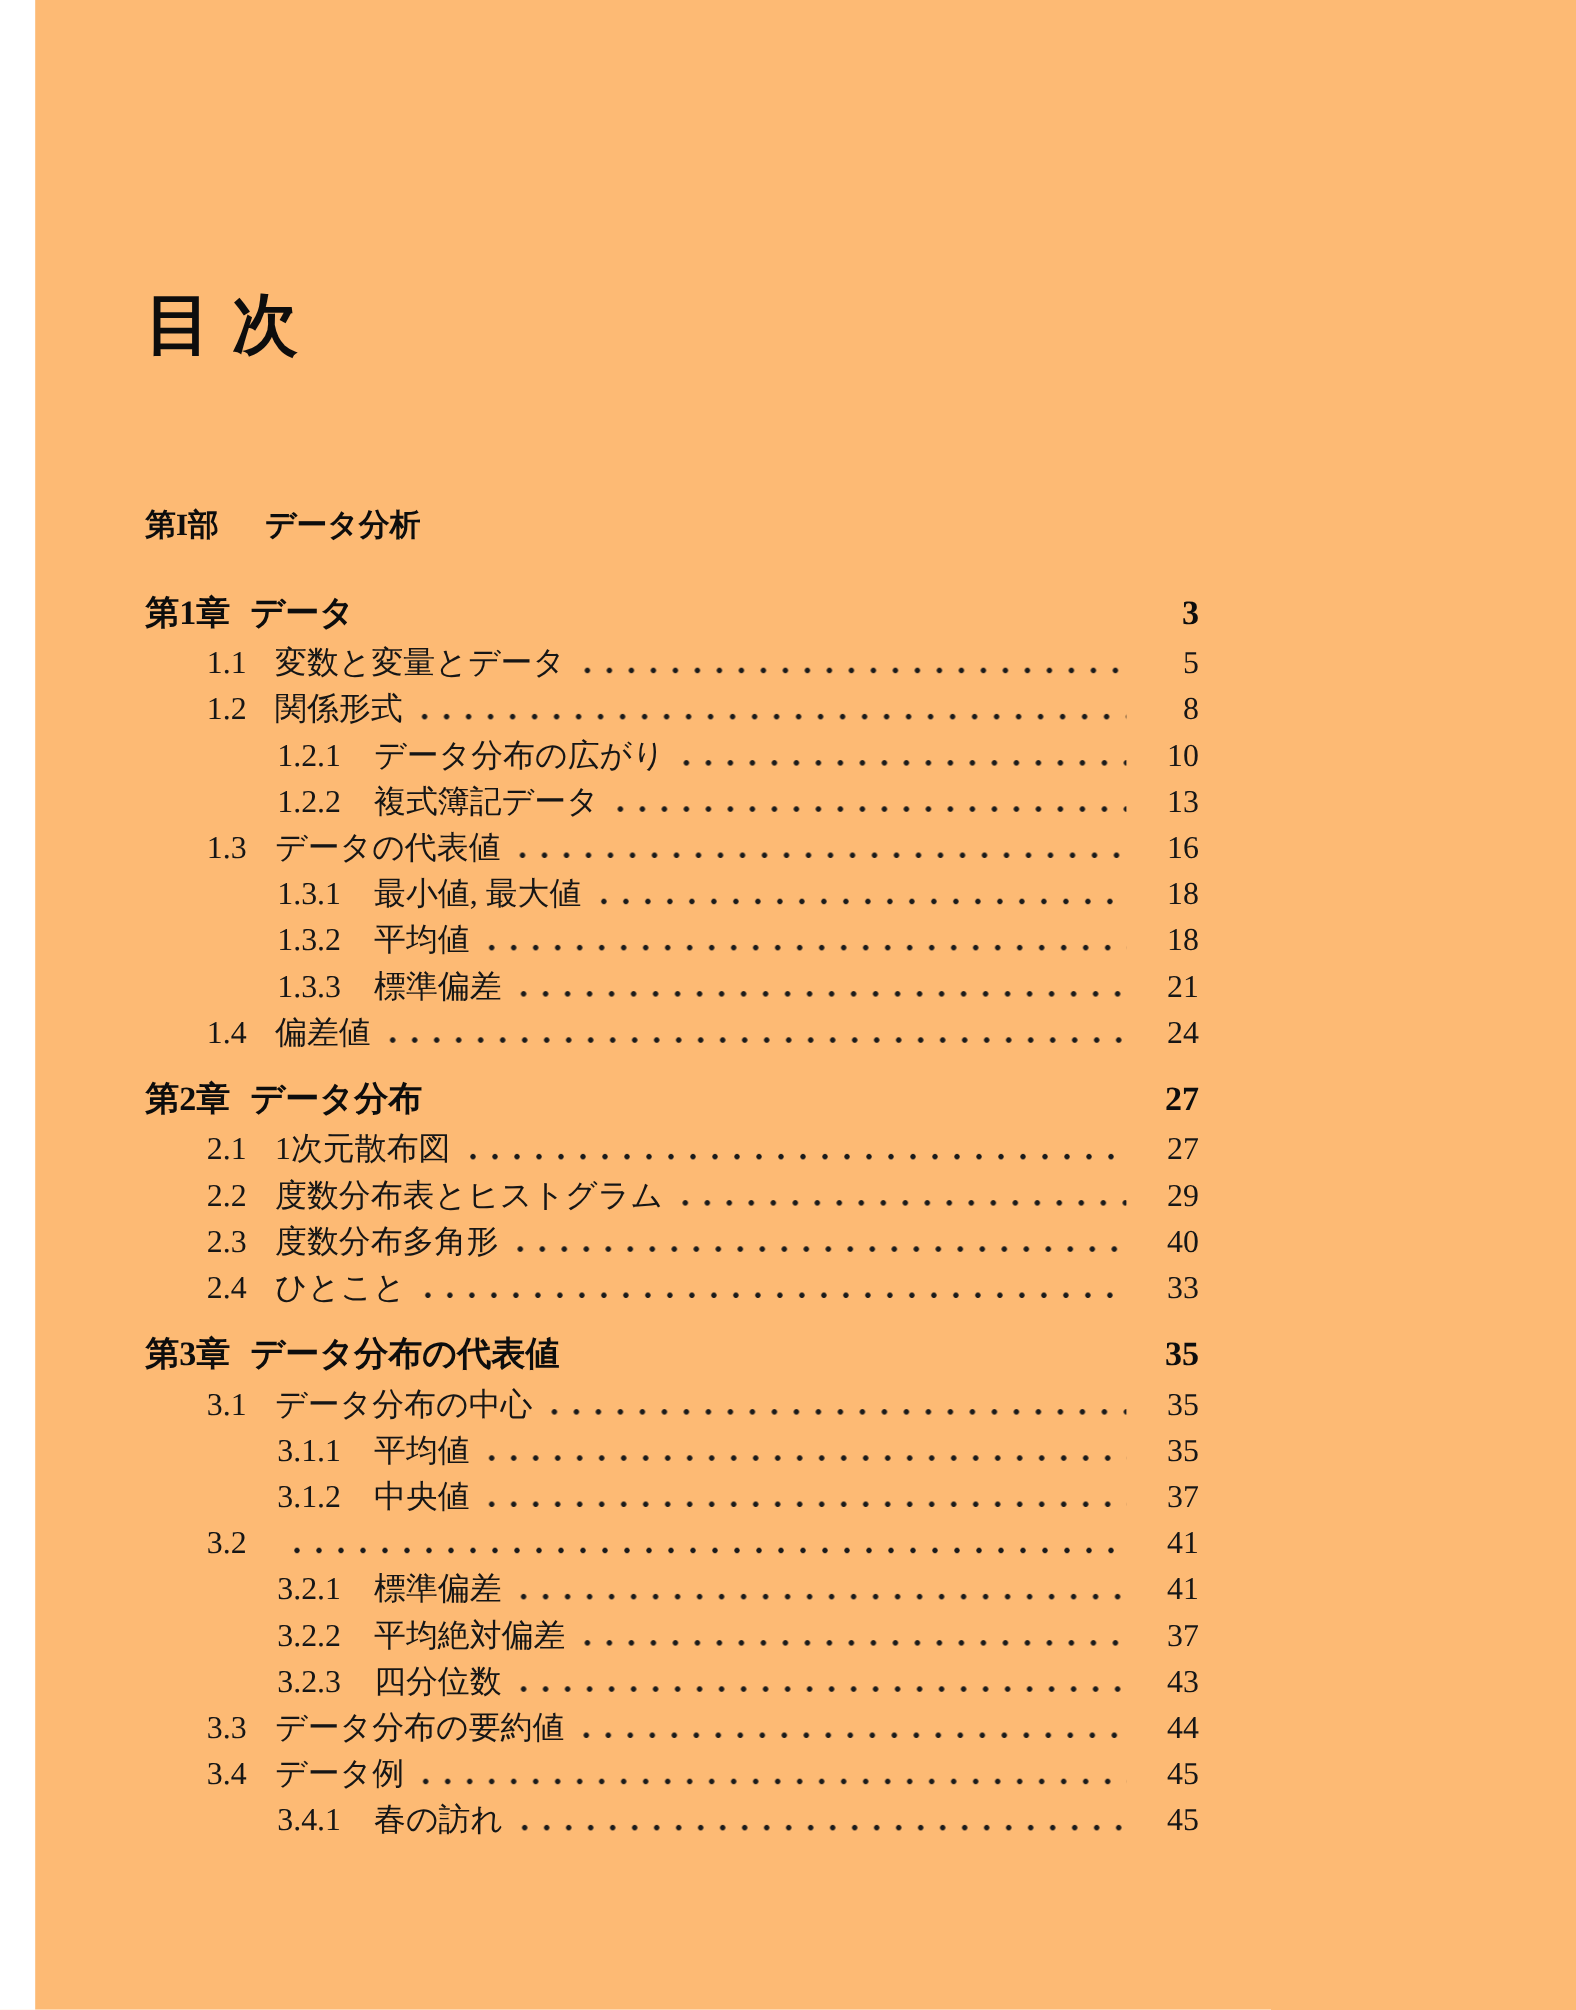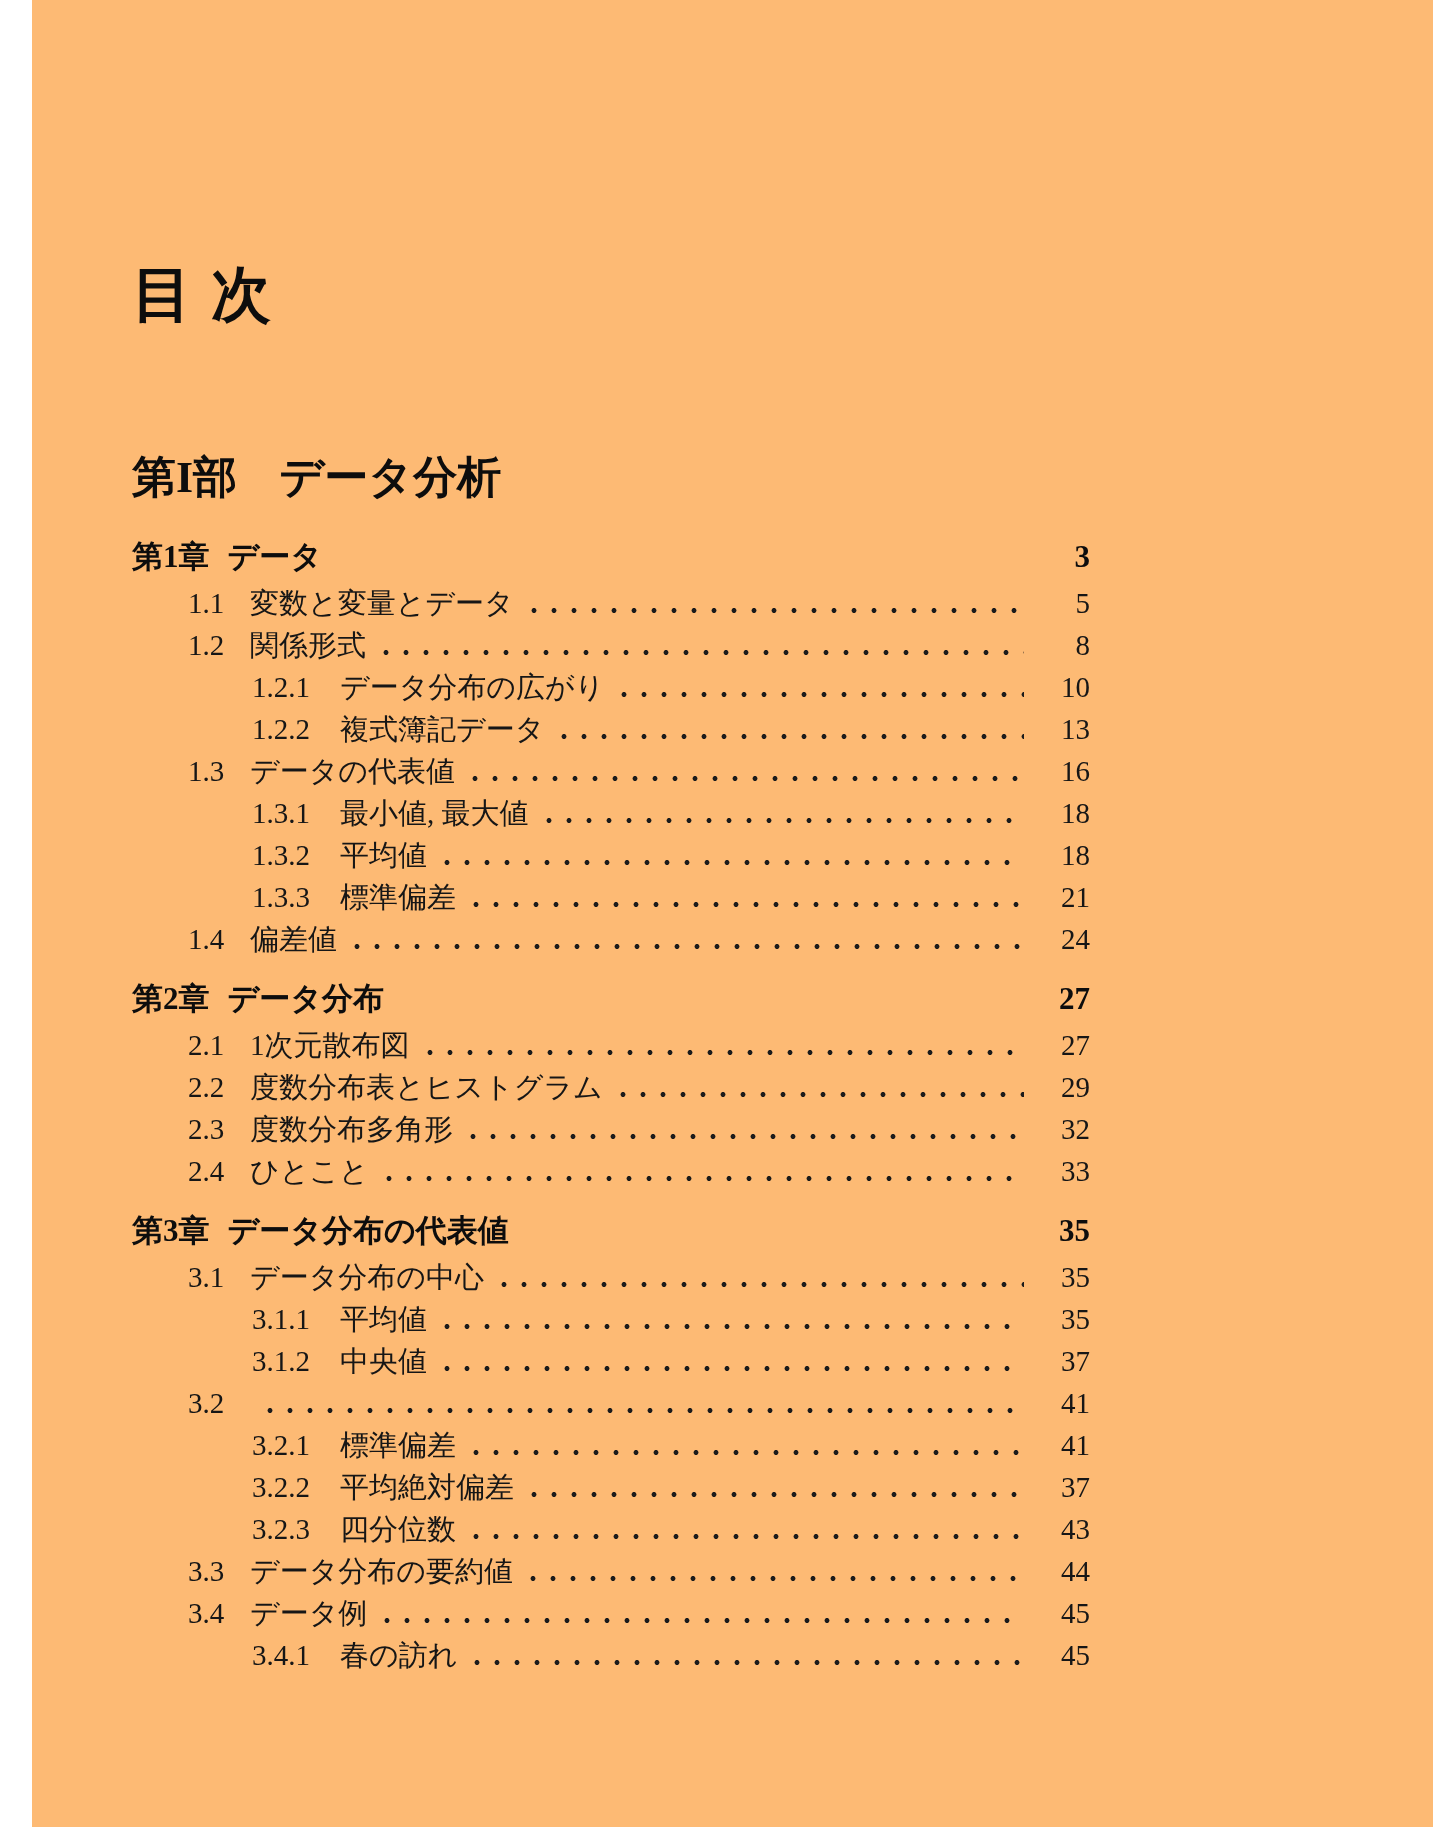--- a/index.html
+++ b/index.html
@@ -29,21 +29,21 @@
     margin: 0;
     padding-top: 256px;
     font-size: 60px;
     line-height: 78px;
     font-weight: bold;
     letter-spacing: 2px;
     color: #0d0d0d;
   }
   .part-heading {
     margin-top: 124px;
-    font-size: 44px;
+    font-size: 28px;
     line-height: 40px;
     font-weight: bold;
     color: #0d0d0d;
     white-space: nowrap;
   }
   .part-label { margin-right: 42px; }
   .toc-list { margin-top: 0; }
   .toc-chapter { margin-top: 20px; }
   .toc-chapter:first-child { margin-top: 40px; }
   .chapter-row {
@@ -183,21 +183,21 @@
           <div class="entry-row level1">
             <span class="entry-num">2.2</span>
             <span class="entry-title">度数分布表とヒストグラム</span>
             <span class="leader"></span>
             <span class="entry-page">29</span>
           </div>
           <div class="entry-row level1">
             <span class="entry-num">2.3</span>
             <span class="entry-title">度数分布多角形</span>
             <span class="leader"></span>
-            <span class="entry-page">32</span>
+            <span class="entry-page">40</span>
           </div>
           <div class="entry-row level1">
             <span class="entry-num">2.4</span>
             <span class="entry-title">ひとこと</span>
             <span class="leader"></span>
             <span class="entry-page">33</span>
           </div>
         </div>
         <div class="toc-chapter">
           <div class="chapter-row">

